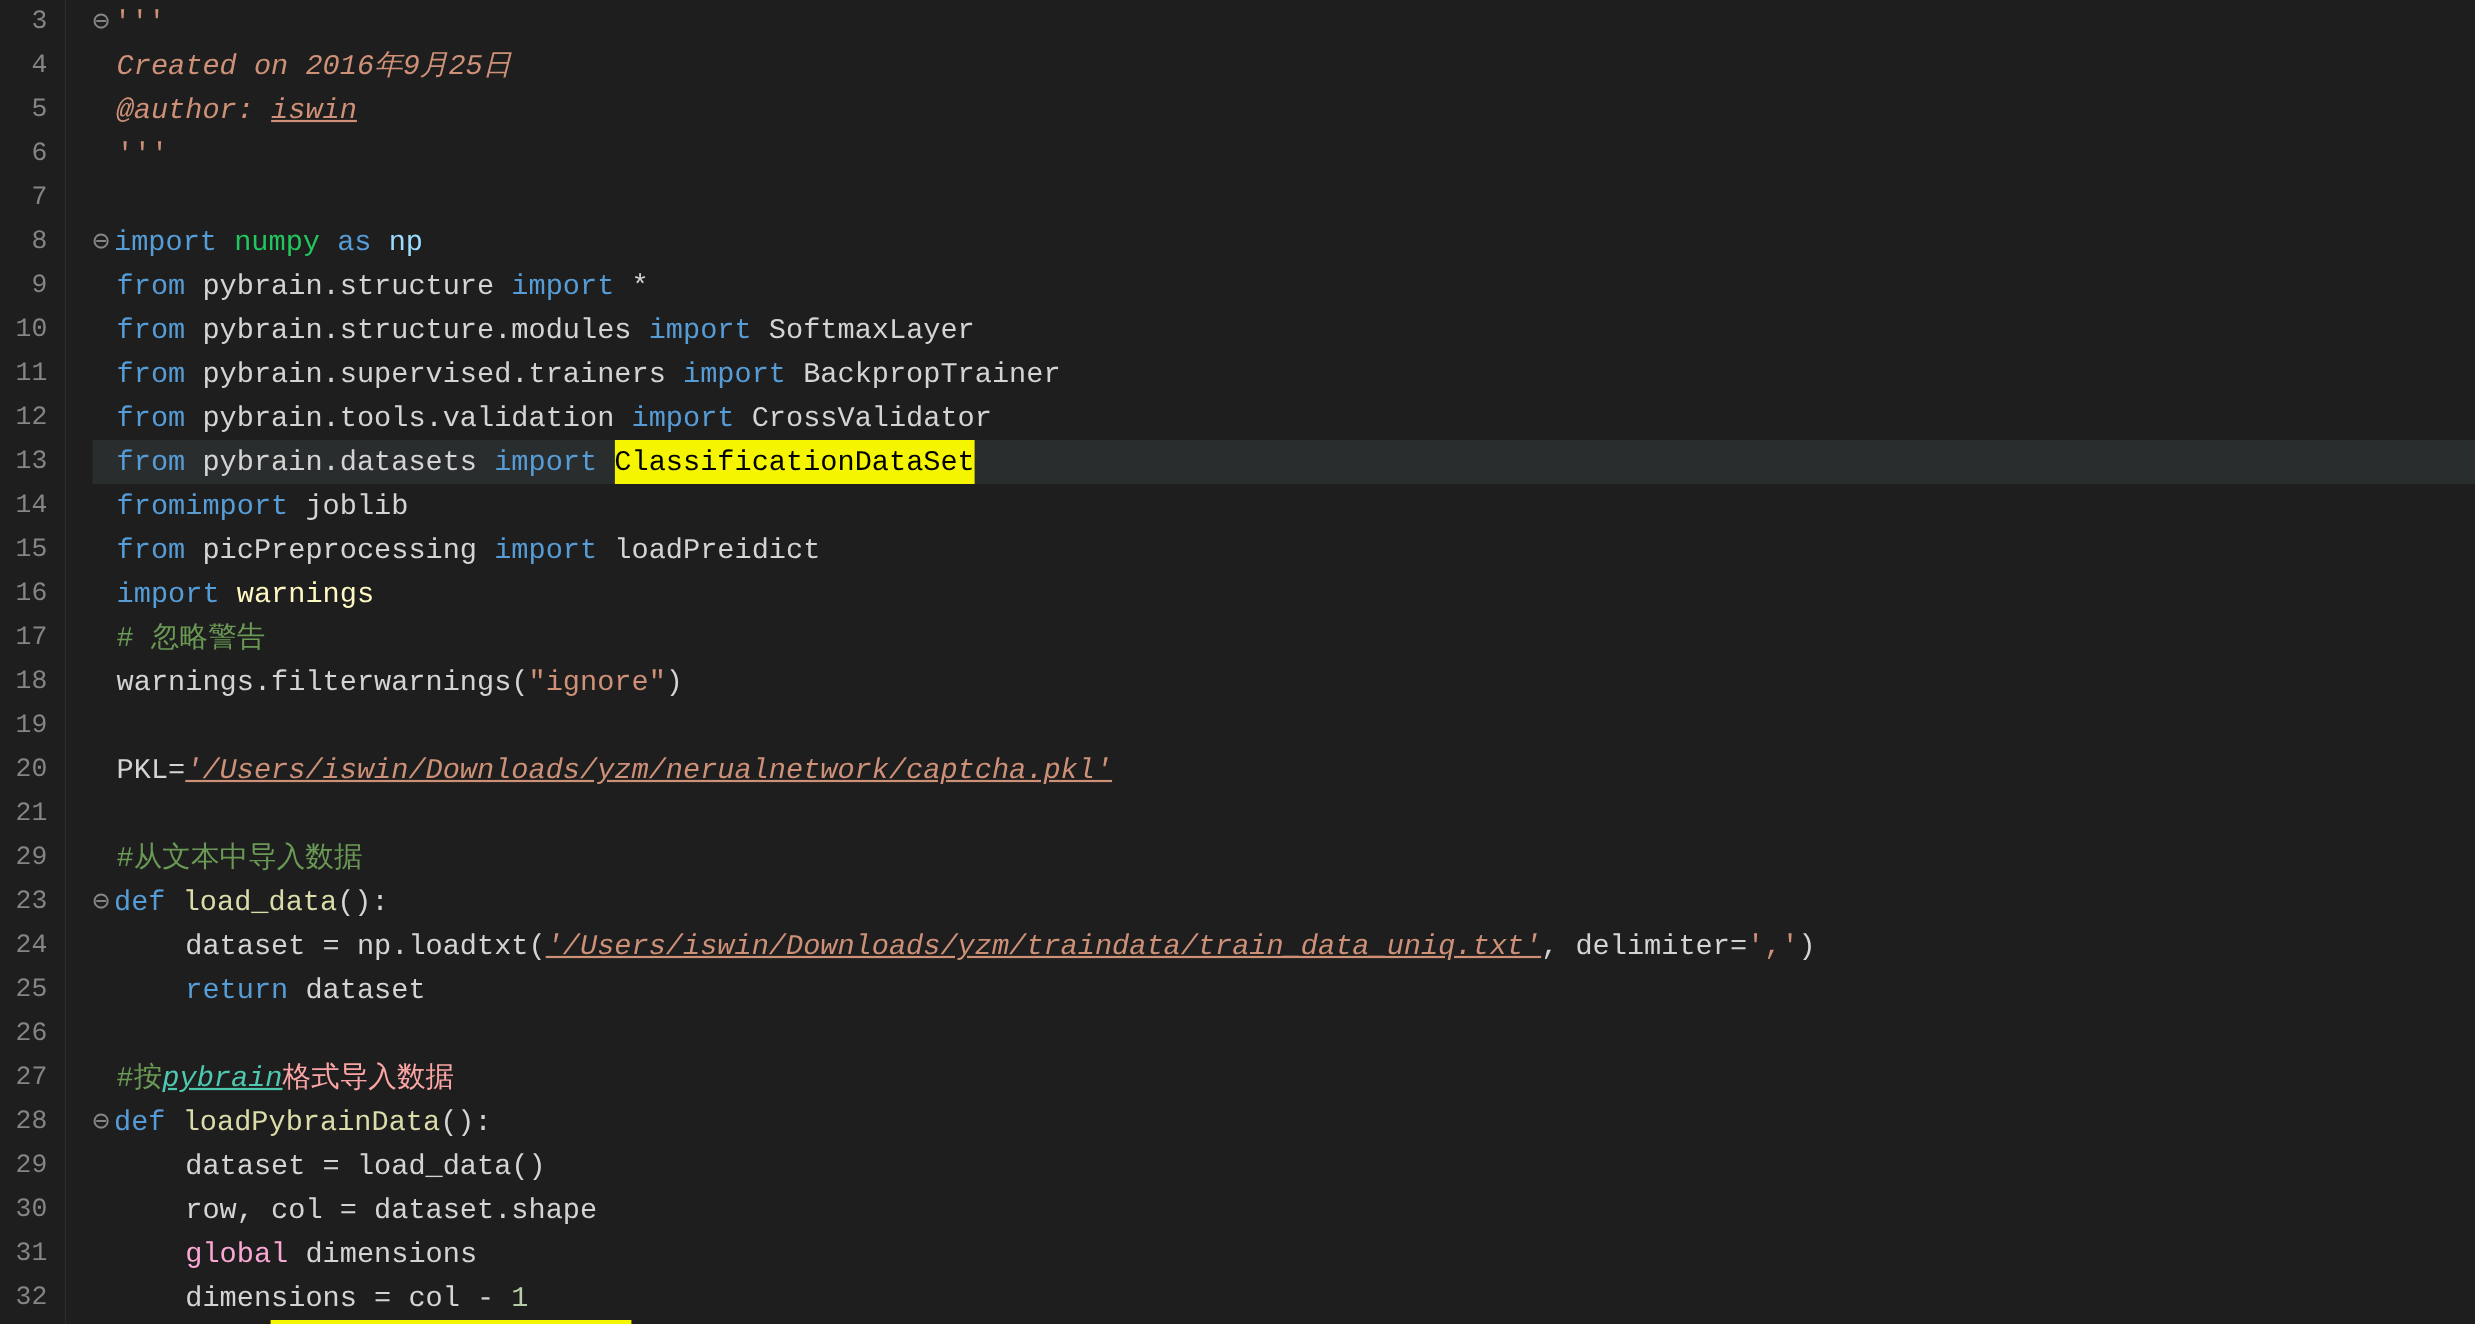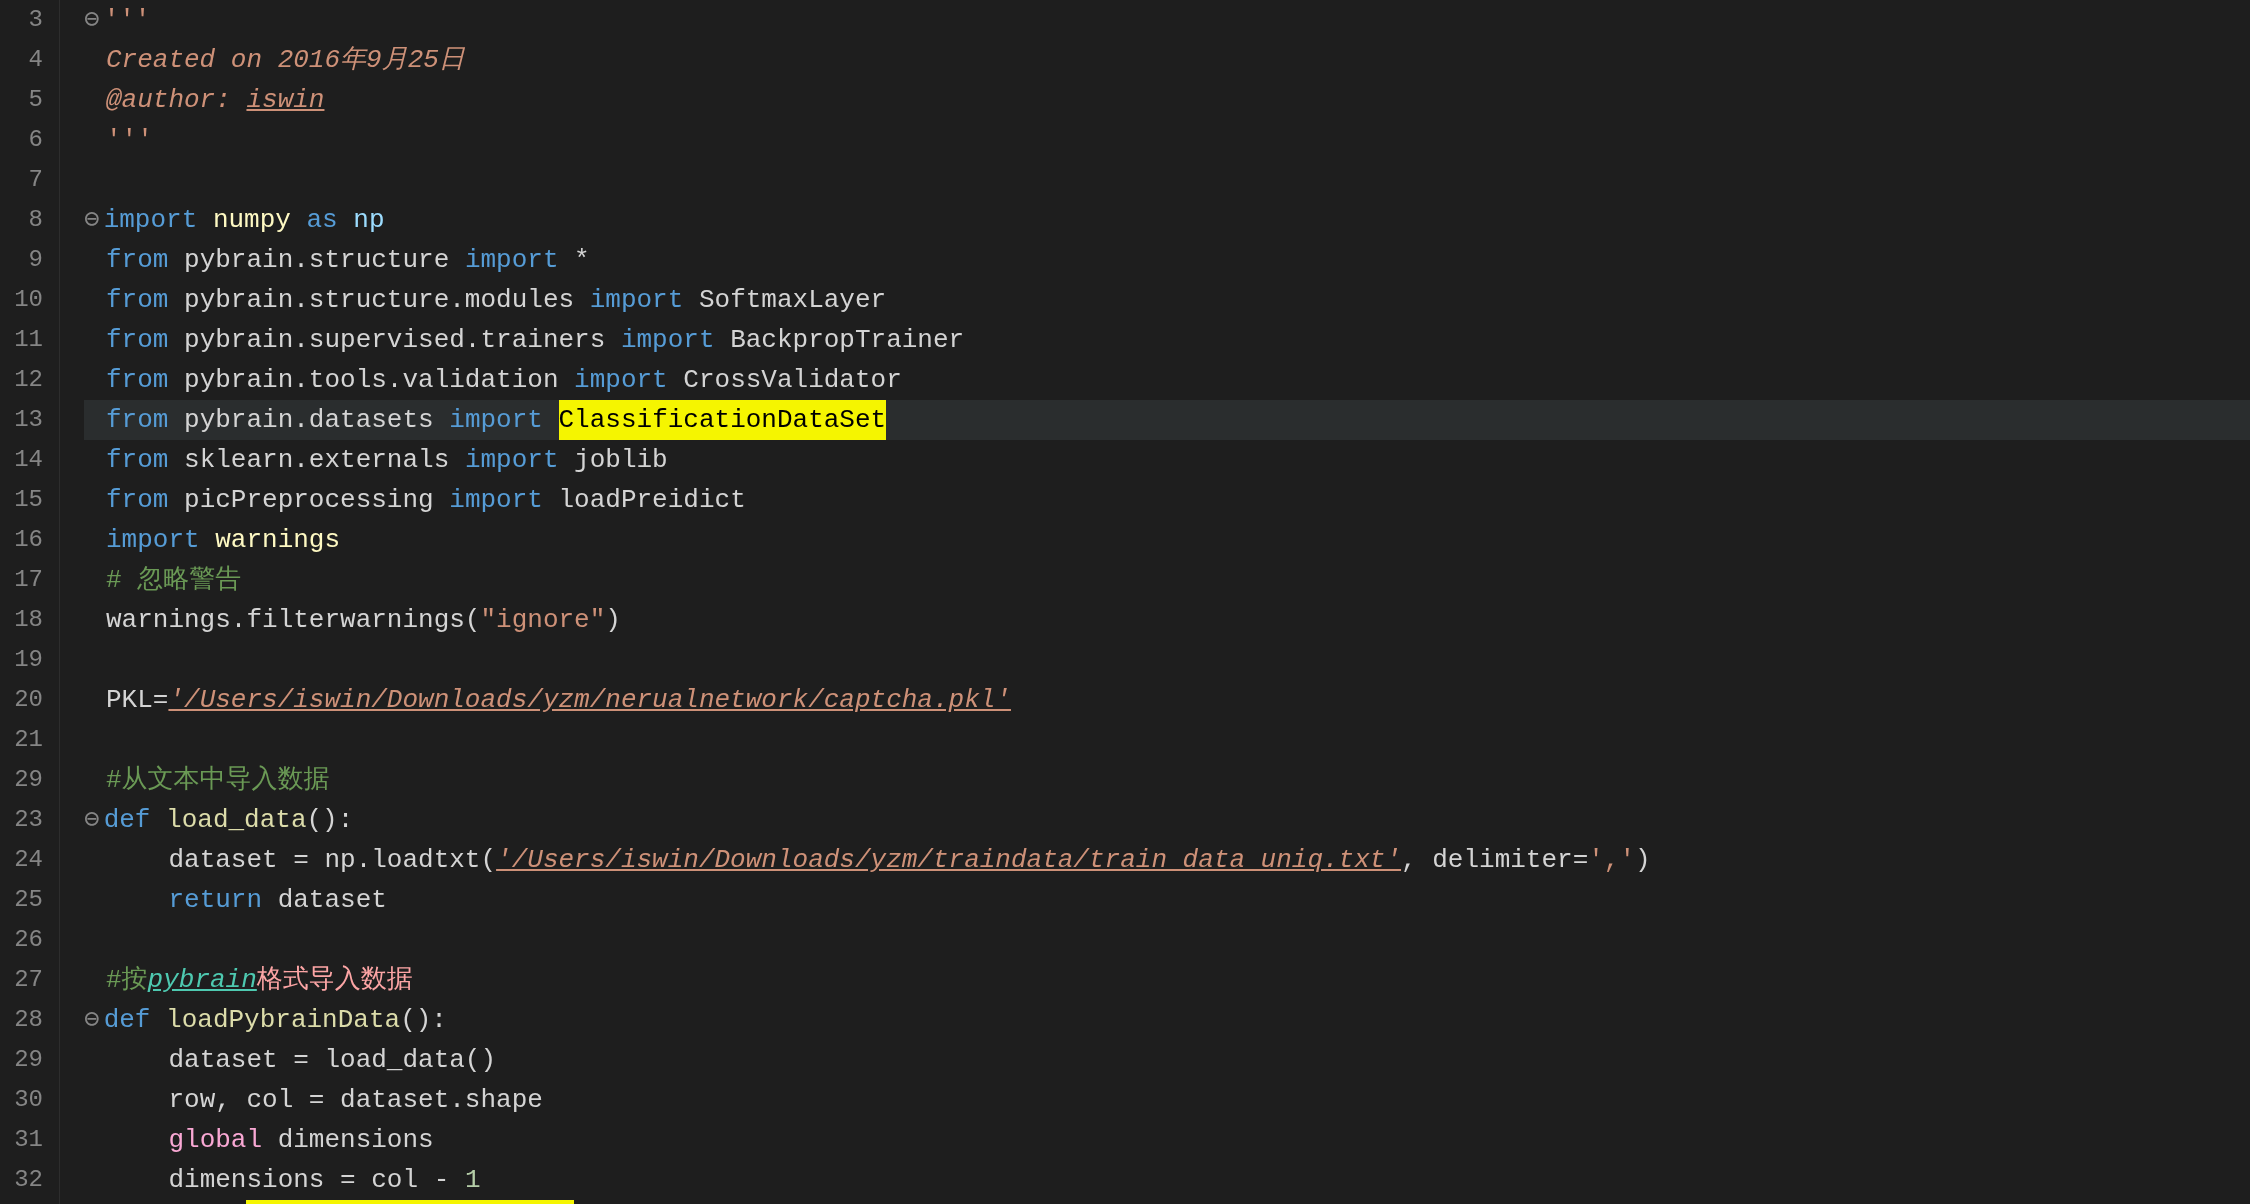--- a/index.html
+++ b/index.html
@@ -100,27 +100,27 @@
       <div class="line-number">31</div>
       <div class="line-number">32</div>
       <div class="line-number">33</div>
     </div>
   <div class="code-area">
   <div class="code-line"><span style="color: rgb(133, 133, 133); margin-right: 4px; cursor: pointer;">⊖</span><span style="color: rgb(206, 145, 120);">'''</span></div>
       <div class="code-line"><span style="display: inline-block; width: 22px;"></span><span style="color: rgb(206, 145, 120); font-style: italic;">Created on 2016年9月25日</span></div>
       <div class="code-line"><span style="display: inline-block; width: 22px;"></span><span style="color: rgb(206, 145, 120); font-style: italic;">@author: </span><span style="text-decoration: underline; color: rgb(206, 145, 120); font-style: italic;">iswin</span></div>
       <div class="code-line"><span style="display: inline-block; width: 22px;"></span><span style="color: rgb(206, 145, 120);">'''</span></div>
       <div class="code-line"><span style="display: inline-block; width: 22px;"></span></div>
-      <div class="code-line"><span style="color: rgb(133, 133, 133); margin-right: 4px; cursor: pointer;">⊖</span><span style="color: rgb(86, 156, 214);">import</span><span style="color: #fef9c3; text-align: right;"> numpy </span><span style="color: rgb(86, 156, 214);">as</span><span style="color: rgb(156, 220, 254);"> np</span></div>
+      <div class="code-line"><span style="color: rgb(133, 133, 133); margin-right: 4px; cursor: pointer;">⊖</span><span style="color: rgb(86, 156, 214);">import</span><span style="color: #22c55e; text-align: right;"> numpy </span><span style="color: rgb(86, 156, 214);">as</span><span style="color: rgb(156, 220, 254);"> np</span></div>
       <div class="code-line"><span style="display: inline-block; width: 22px;"></span><span style="color: rgb(86, 156, 214);">from</span><span style="color: rgb(212, 212, 212);"> pybrain.structure </span><span style="color: rgb(86, 156, 214);">import</span><span style="color: rgb(212, 212, 212);"> *</span></div>
       <div class="code-line"><span style="display: inline-block; width: 22px;"></span><span style="color: rgb(86, 156, 214);">from</span><span style="color: rgb(212, 212, 212);"> pybrain.structure.modules </span><span style="color: rgb(86, 156, 214);">import</span><span style="color: rgb(212, 212, 212);"> SoftmaxLayer</span></div>
       <div class="code-line"><span style="display: inline-block; width: 22px;"></span><span style="color: rgb(86, 156, 214);">from</span><span style="color: rgb(212, 212, 212);"> pybrain.supervised.trainers </span><span style="color: rgb(86, 156, 214);">import</span><span style="color: rgb(212, 212, 212);"> BackpropTrainer</span></div>
       <div class="code-line"><span style="display: inline-block; width: 22px;"></span><span style="color: rgb(86, 156, 214);">from</span><span style="color: rgb(212, 212, 212);"> pybrain.tools.validation </span><span style="color: rgb(86, 156, 214);">import</span><span style="color: rgb(212, 212, 212);"> CrossValidator</span></div>
       <div class="code-line highlighted"><span style="display: inline-block; width: 22px;"></span><span style="color: rgb(86, 156, 214);">from</span><span style="color: rgb(212, 212, 212);"> pybrain.datasets </span><span style="color: rgb(86, 156, 214);">import</span><span style="color: rgb(212, 212, 212);"> </span><span style="background-color: rgb(245, 245, 0); color: rgb(0, 0, 0);">ClassificationDataSet</span></div>
-      <div class="code-line"><span style="display: inline-block; width: 22px;"></span><span style="color: rgb(86, 156, 214);">from</span><span style="color: rgb(212, 212, 212);"> sklearn.externals </span><span style="color: rgb(86, 156, 214);">import</span><span style="color: rgb(212, 212, 212);"> joblib</span></div>
+      <div class="code-line"><span style="display: inline-block; width: 22px;"></span><span style="color: rgb(86, 156, 214);">from</span><span style="color: rgb(86, 156, 214);">import</span><span style="color: rgb(212, 212, 212);"> joblib</span></div>
       <div class="code-line"><span style="display: inline-block; width: 22px;"></span><span style="color: rgb(86, 156, 214);">from</span><span style="color: rgb(212, 212, 212);"> picPreprocessing </span><span style="color: rgb(86, 156, 214);">import</span><span style="color: rgb(212, 212, 212);"> loadPreidict</span></div>
       <div class="code-line"><span style="display: inline-block; width: 22px;"></span><span style="color: rgb(86, 156, 214);">import</span><span style="color: #fef9c3;"> warnings</span></div>
       <div class="code-line"><span style="display: inline-block; width: 22px;"></span><span style="color: rgb(106, 153, 85);"># 忽略警告</span></div>
       <div class="code-line"><span style="display: inline-block; width: 22px;"></span><span style="color: rgb(212, 212, 212);">warnings.filterwarnings(</span><span style="color: rgb(206, 145, 120);">"ignore"</span><span style="color: rgb(212, 212, 212);">)</span></div>
       <div class="code-line"><span style="display: inline-block; width: 22px;"></span></div>
       <div class="code-line"><span style="display: inline-block; width: 22px;"></span><span style="color: rgb(212, 212, 212);">PKL=</span><span style="color: rgb(206, 145, 120); font-style: italic; text-decoration: underline;">'/Users/iswin/Downloads/yzm/nerualnetwork/captcha.pkl'</span></div>
       <div class="code-line"><span style="display: inline-block; width: 22px;"></span></div>
       <div class="code-line"><span style="display: inline-block; width: 22px;"></span><span style="color: rgb(106, 153, 85);">#从文本中导入数据</span></div>
       <div class="code-line"><span style="color: rgb(133, 133, 133); margin-right: 4px; cursor: pointer;">⊖</span><span style="color: rgb(86, 156, 214);">def</span><span style="color: rgb(212, 212, 212);"> </span><span style="color: rgb(220, 220, 170);">load_data</span><span style="color: rgb(212, 212, 212);">():</span></div>
       <div class="code-line"><span style="display: inline-block; width: 22px;"></span><span>    </span><span style="color: rgb(212, 212, 212);">dataset = np.loadtxt(</span><span style="color: rgb(206, 145, 120); font-style: italic; text-decoration: underline;">'/Users/iswin/Downloads/yzm/traindata/train_data_uniq.txt'</span><span style="color: rgb(212, 212, 212);">, delimiter=</span><span style="color: rgb(206, 145, 120);">','</span><span style="color: rgb(212, 212, 212);">)</span></div>

